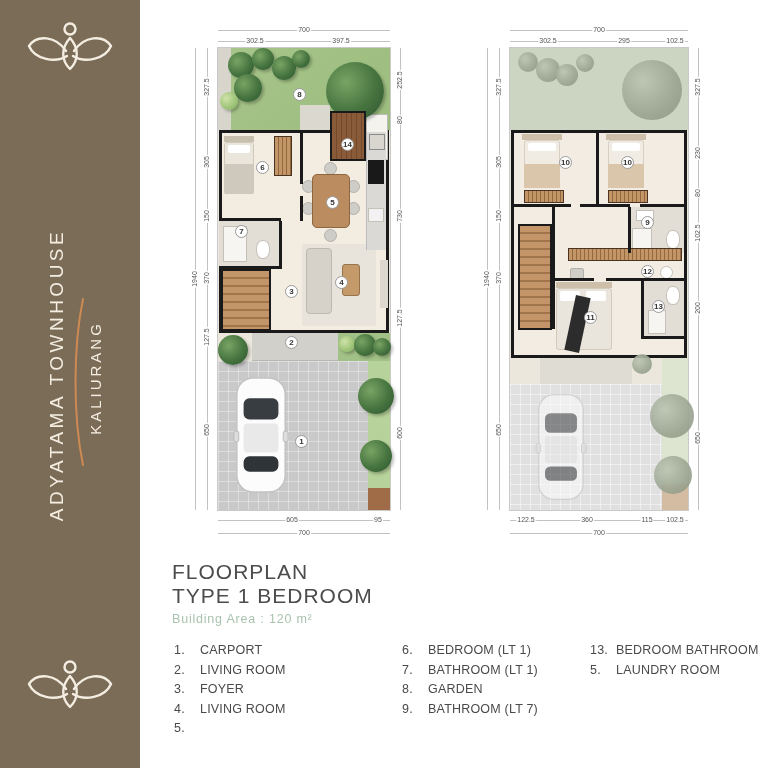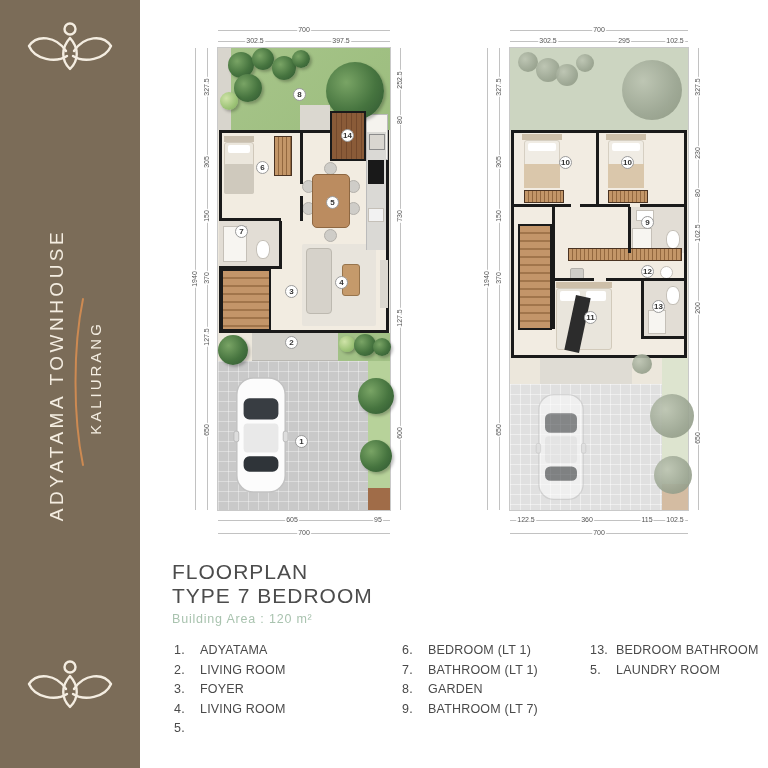--- a/index.html
+++ b/index.html
@@ -150,21 +150,21 @@
     <svg class="abs" style="left:14px;top:326px;width:58px;height:122px;z-index:3" viewBox="0 0 60 124">
       <rect x="5" y="3" width="50" height="118" rx="17" fill="#fcfcfc" stroke="#c2c2c2" stroke-width="1.5"></rect>
       <rect x="12" y="24" width="36" height="22" rx="6" fill="#383d42"></rect>
       <rect x="12" y="50" width="36" height="30" rx="4" fill="#e9e9e9"></rect>
       <rect x="12" y="84" width="36" height="16" rx="6" fill="#2f3439"></rect>
       <rect x="2" y="58" width="5" height="11" rx="2" fill="#ddd" stroke="#bbb" stroke-width="1"></rect>
       <rect x="53" y="58" width="5" height="11" rx="2" fill="#ddd" stroke="#bbb" stroke-width="1"></rect>
     </svg>
 
     <div class="marker" style="left:75px;top:40px">8</div>
-    <div class="marker" style="left:123px;top:81px">14</div>
+    <div class="marker" style="left:123px;top:90px">14</div>
     <div class="marker" style="left:38px;top:113px">6</div>
     <div class="marker" style="left:108px;top:148px">5</div>
     <div class="marker" style="left:17px;top:177px">7</div>
     <div class="marker" style="left:67px;top:237px">3</div>
     <div class="marker" style="left:117px;top:228px">4</div>
     <div class="marker" style="left:67px;top:288px">2</div>
     <div class="marker" style="left:77px;top:387px">1</div>
 
     <div class="dimline" style="left:0;top:-18px;width:172px;height:1px"></div>
     <div class="dimline" style="left:0;top:-7px;width:172px;height:1px"></div>
@@ -296,29 +296,29 @@
     <span class="dim v" style="left:188px;top:39px">327.5</span>
     <span class="dim v" style="left:188px;top:105px">230</span>
     <span class="dim v" style="left:188px;top:145px">80</span>
     <span class="dim v" style="left:188px;top:185px">102.5</span>
     <span class="dim v" style="left:188px;top:260px">200</span>
     <span class="dim v" style="left:188px;top:390px">650</span>
   </div>
 
   <div class="title-block">
     <div class="title-line">FLOORPLAN</div>
-    <div class="title-line">TYPE 7 BEDROOM</div>
+    <div class="title-line">TYPE 1 BEDROOM</div>
     <div class="area-line">Building Area : 120 m²</div>
   </div>
 
   <div class="legend">
     <div class="leg-col" style="width:204px;margin-right:24px">
       <div class="leg-item">
           <span class="leg-num">1.</span>
-          <span>ADYATAMA</span>
+          <span>CARPORT</span>
         </div>
       <div class="leg-item">
           <span class="leg-num">2.</span>
           <span>LIVING ROOM</span>
         </div>
       <div class="leg-item">
           <span class="leg-num">3.</span>
           <span>FOYER</span>
         </div>
       <div class="leg-item">

